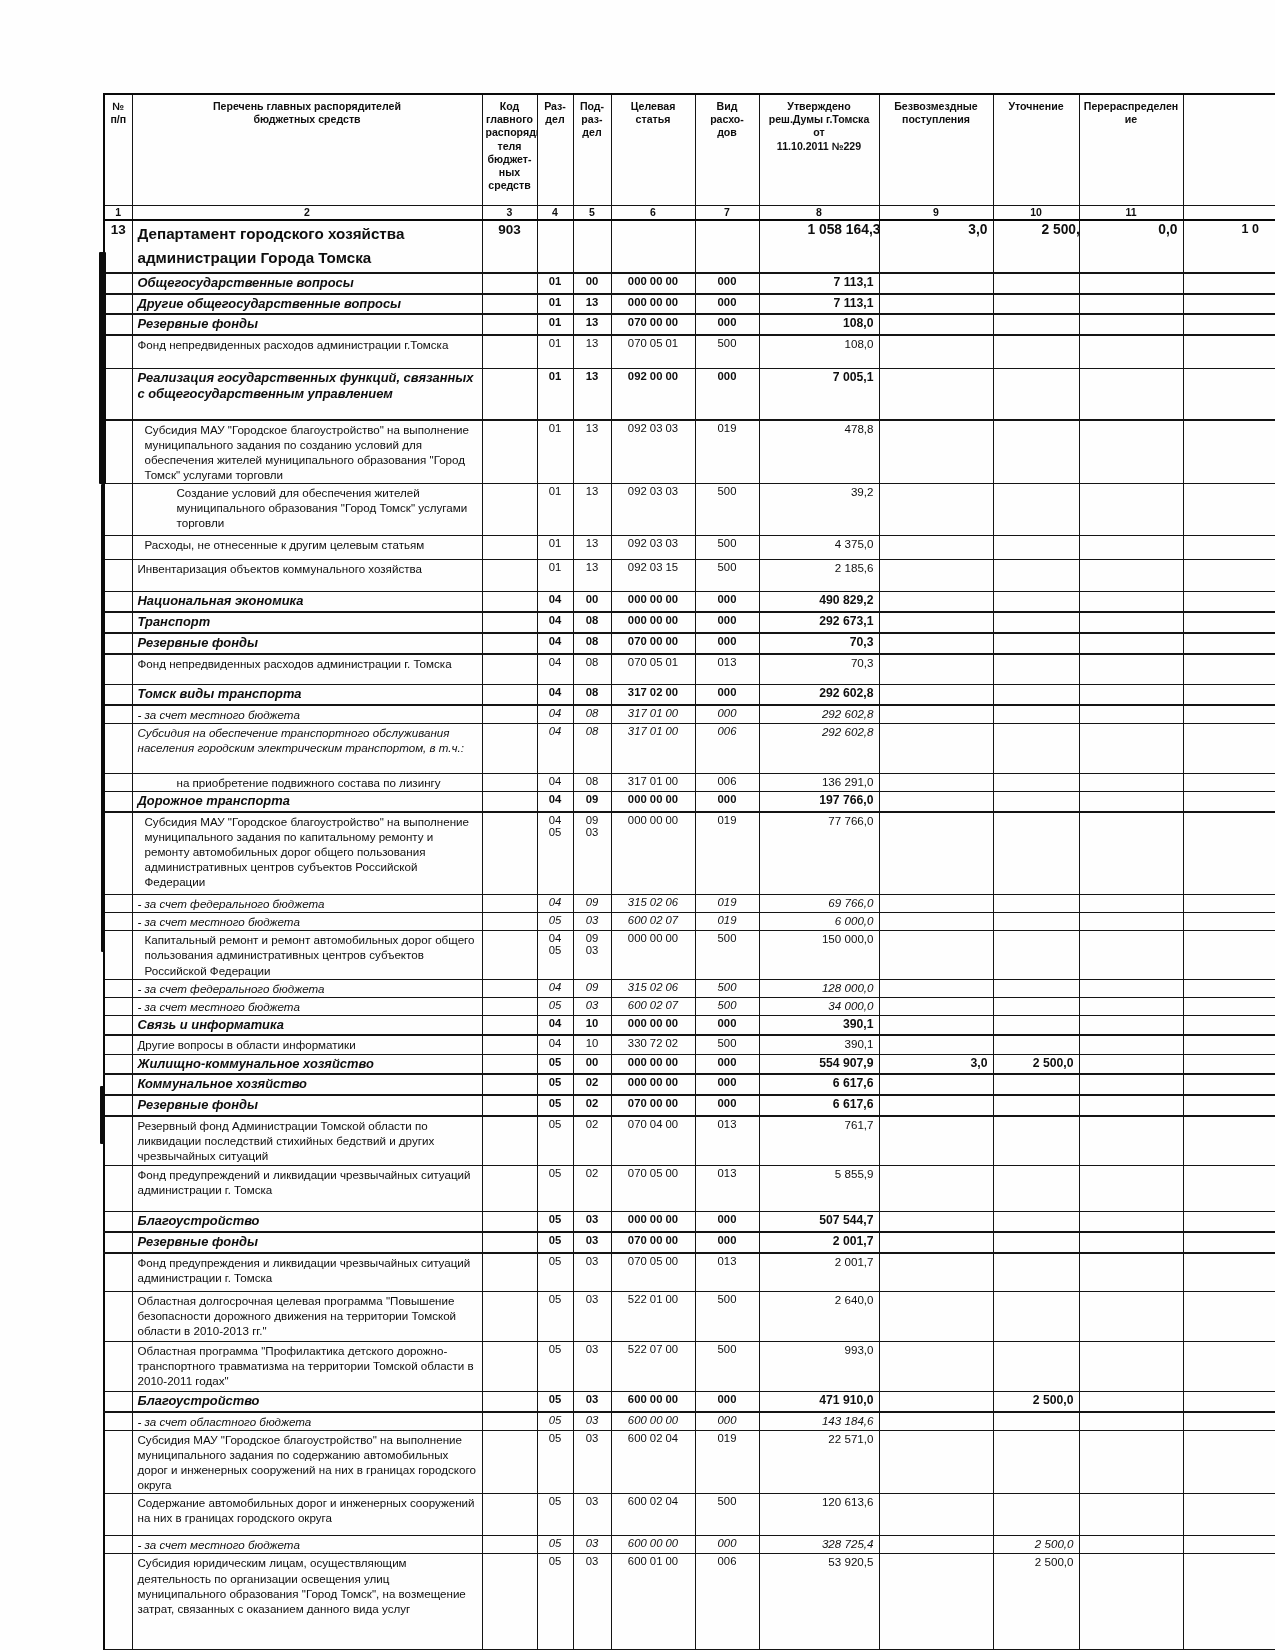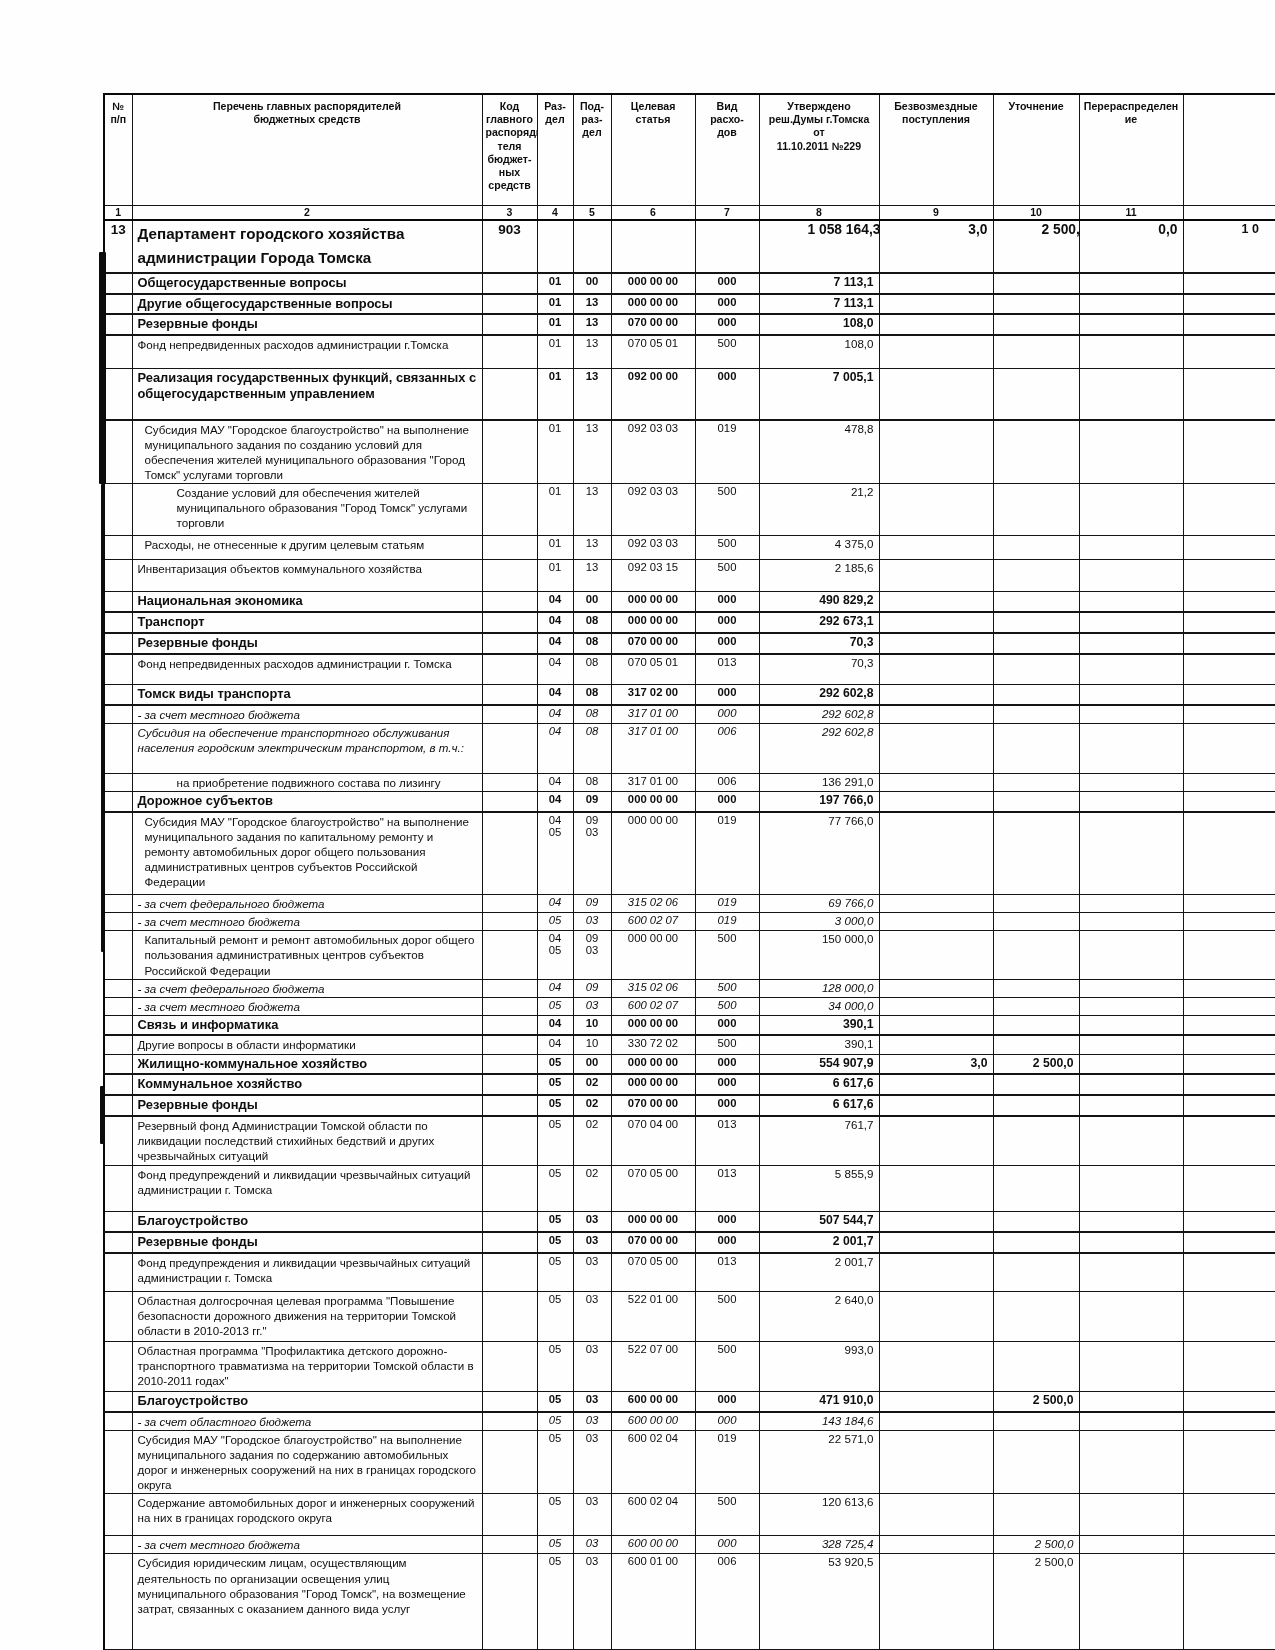--- a/index.html
+++ b/index.html
@@ -41,21 +41,21 @@
   td.num{text-align:center;font-weight:bold;font-size:13.5px;}
   td.name{text-align:left;font-size:11.6px;line-height:1.3;padding-left:5px;padding-right:4px;}
   td.code,td.rz{text-align:center;font-size:11.3px;white-space:pre-line;}
   td.val{text-align:right;font-size:11.6px;padding-right:5px;white-space:nowrap;}
   td.extra{text-align:left;padding-left:58px;white-space:nowrap;font-size:12.5px;}
   tr.dept td{font-weight:bold;border-bottom-width:2.6px;}
   tr.dept td.name{font-size:15.2px;line-height:1.6;}
   tr.dept td.code{font-size:13.5px;}
   tr.dept td.val{font-size:13.8px;padding-left:48px;}
   tr.bold td{font-weight:bold;border-bottom-width:2.5px;}
-  tr.bold td.name{font-size:12.9px;}
+  tr.bold td.name{font-size:12.9px;font-style:italic;}
   tr.bold td.val{font-size:12.2px;}
   tr.ital td{font-style:italic;}
   td.ind1{padding-left:12px;}
   td.ind2{padding-left:44px;}
   
   .artifact{position:absolute;background:#0c0c0c;border-radius:1px;}
   .art1{left:99px;top:252px;width:7px;height:232px;}
   .art2{left:101px;top:484px;width:4px;height:468px;}
   .art3{left:100px;top:1086px;width:5px;height:58px;}
 </style>
@@ -225,21 +225,21 @@
             <td class="extra"></td>
           </tr>
           <tr class="reg" style="height: 52px;">
             <td class="num"></td>
             <td class="name ind2">Создание условий для обеспечения жителей муниципального образования "Город Томск" услугами торговли</td>
             <td class="code"></td>
             <td class="rz">01</td>
             <td class="rz">13</td>
             <td class="rz">092 03 03</td>
             <td class="rz">500</td>
-            <td class="val">21,2</td>
+            <td class="val">39,2</td>
             <td class="val"></td>
             <td class="val"></td>
             <td class="val"></td>
             <td class="extra"></td>
           </tr>
           <tr class="reg" style="height: 24px;">
             <td class="num"></td>
             <td class="name ind1">Расходы, не отнесенные к другим целевым статьям</td>
             <td class="code"></td>
             <td class="rz">01</td>
@@ -373,21 +373,21 @@
             <td class="rz">317 01 00</td>
             <td class="rz">006</td>
             <td class="val">136 291,0</td>
             <td class="val"></td>
             <td class="val"></td>
             <td class="val"></td>
             <td class="extra"></td>
           </tr>
           <tr class="bold" style="height: 16px;">
             <td class="num"></td>
-            <td class="name">Дорожное субъектов</td>
+            <td class="name">Дорожное транспорта</td>
             <td class="code"></td>
             <td class="rz">04</td>
             <td class="rz">09</td>
             <td class="rz">000 00 00</td>
             <td class="rz">000</td>
             <td class="val">197 766,0</td>
             <td class="val"></td>
             <td class="val"></td>
             <td class="val"></td>
             <td class="extra"></td>
@@ -423,21 +423,21 @@
             <td class="extra"></td>
           </tr>
           <tr class="ital" style="height: 14px;">
             <td class="num"></td>
             <td class="name">- за счет местного бюджета</td>
             <td class="code"></td>
             <td class="rz">05</td>
             <td class="rz">03</td>
             <td class="rz">600 02 07</td>
             <td class="rz">019</td>
-            <td class="val">3 000,0</td>
+            <td class="val">6 000,0</td>
             <td class="val"></td>
             <td class="val"></td>
             <td class="val"></td>
             <td class="extra"></td>
           </tr>
           <tr class="reg" style="height: 48px;">
             <td class="num"></td>
             <td class="name ind1">Капитальный ремонт и ремонт автомобильных дорог общего пользования административных центров субъектов Российской Федерации</td>
             <td class="code"></td>
             <td class="rz">04

